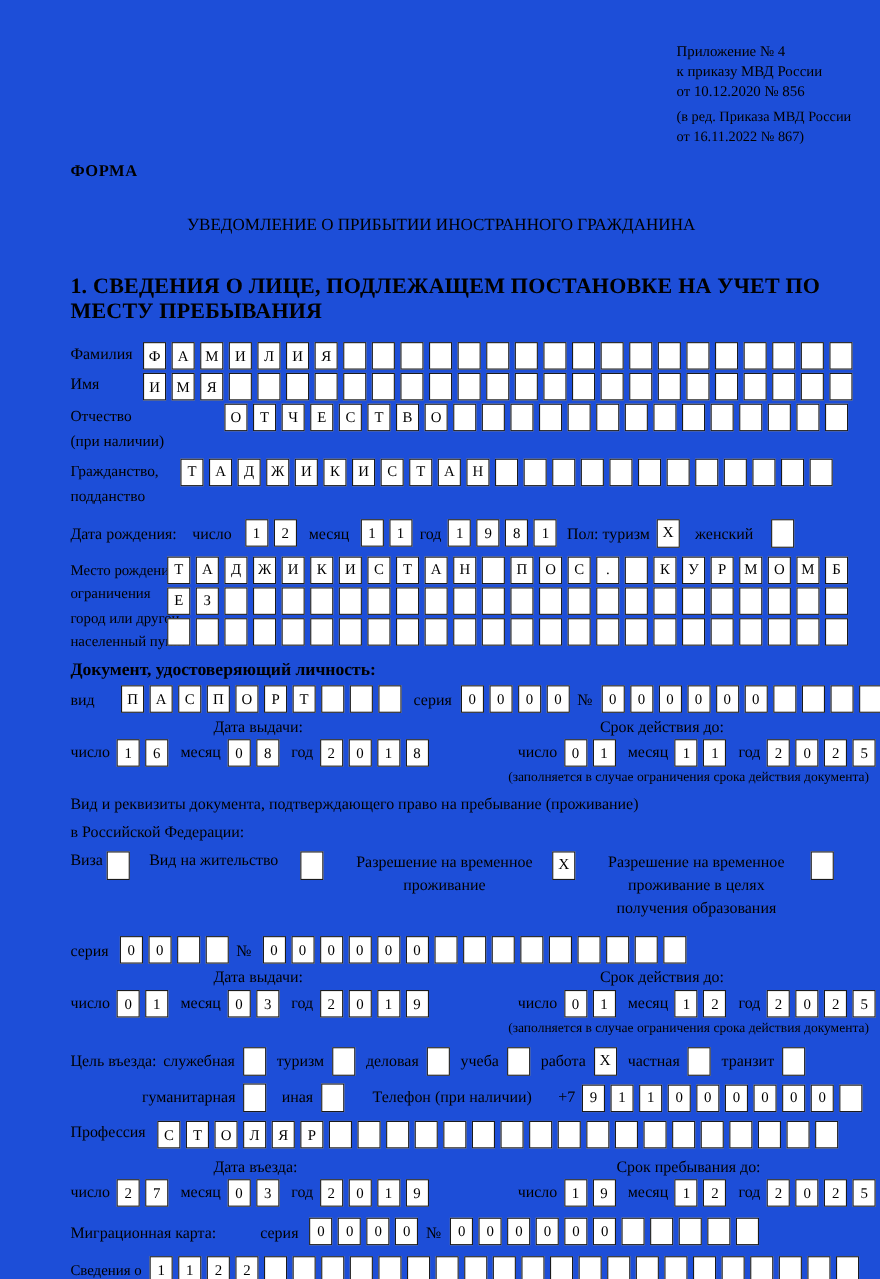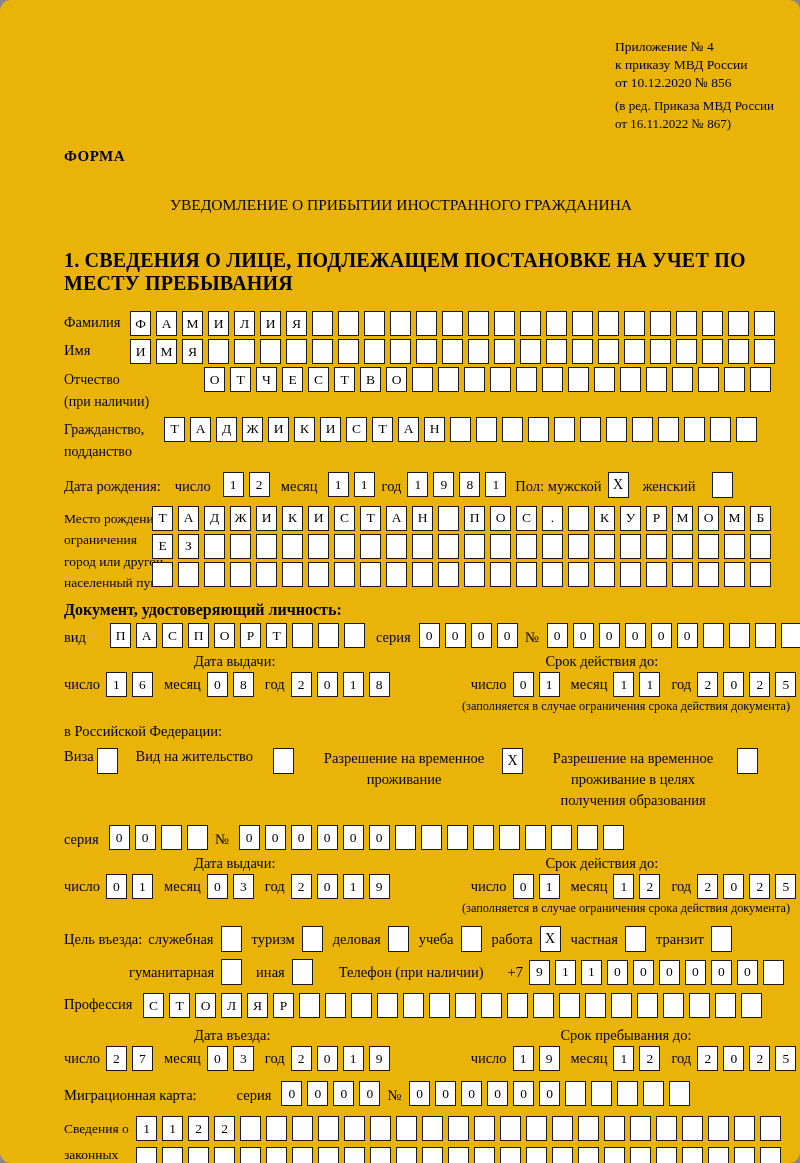--- a/index.html
+++ b/index.html
@@ -1,20 +1,20 @@
 <!DOCTYPE html>
 <html><head>
 <meta charset="utf-8">
 <style>
   html,body { margin:0; padding:0; background:#888; }
   .page {
     position:relative; width:800px; height:1163px; margin:0 auto;
-    background:#eab308; color:#000;
+    background:#1d4ed8; color:#000;
     font-family:"Liberation Serif","DejaVu Serif",serif;
-    box-sizing:border-box; padding:38px 6px 20px 64px; overflow:hidden;border-radius:11px;
+    box-sizing:border-box; padding:38px 6px 20px 64px; overflow:hidden;
   }
   .appendix { margin-left:551px; font-size:13.5px; line-height:1.34; }
   .appendix div { white-space:nowrap; }
   .edition { margin-left:551px; font-size:13px; line-height:1.34; margin-top:5px; }
   .forma { text-align:left; padding-right:30px; font-weight:bold; font-size:15px; margin-top:16px; letter-spacing:.5px; }
   .title { text-align:center; font-weight:normal; font-size:15.5px; line-height:1.55; margin-top:28px; margin-right:56px; }
   .blank-line { display:inline-block; width:60px; border-bottom:2px solid #333; height:14px; margin-left:12px; }
   .sec-head { font-weight:bold; font-size:20px; margin-top:32px; letter-spacing:.2px; }
 
   .frow { display:flex; align-items:flex-start; margin-top:3px; }
@@ -208,21 +208,21 @@
         <span class="cell">1</span>
         <span class="cell">1</span>
       </span>
     <span class="lbl" style="margin-left:2px;">год</span>
     <span class="cells" style="margin-left:6px;">
         <span class="cell">1</span>
         <span class="cell">9</span>
         <span class="cell">8</span>
         <span class="cell">1</span>
       </span>
-    <span class="lbl" style="margin-left:4px;">Пол: мужской</span>
+    <span class="lbl" style="margin-left:4px;">Пол: туризм</span>
     <span class="cbox" style="margin-left:6px;">X</span>
     <span class="lbl" style="margin-left:14px;">женский</span>
     <span class="cbox" style="margin-left:16px;"></span>
   </div>
 
   <div class="frow" style="margin-top:8px;">
     <span class="lblblock w88" style="font-size:13.5px; white-space:nowrap;">
       <div>Место рождения:</div>
       <div>ограничения</div>
       <div>город или другой</div>
@@ -384,20 +384,21 @@
     <span>год</span>
     <span class="cells">
         <span class="cell">2</span>
         <span class="cell">0</span>
         <span class="cell">2</span>
         <span class="cell">5</span>
       </span>
   </div>
   <div class="small-note">(заполняется в случае ограничения срока действия документа)</div>
 
+  <div class="plain">Вид и реквизиты документа, подтверждающего право на пребывание (проживание)</div>
   <div class="plain">в Российской Федерации:</div>
 
   <div class="stayrow">
     <span>Виза</span>
     <span class="cbox" style="margin-left:3px;"></span>
     <span style="margin-left:18px;">Вид на жительство</span>
     <span class="cbox" style="margin-left:20px;"></span>
     <span class="ctr" style="width:172px; margin-left:24px;">Разрешение на временное проживание</span>
     <span class="cbox" style="margin-left:12px;">X</span>
     <span class="ctr" style="width:188px; margin-left:16px;">Разрешение на временное проживание в целях получения образования</span>

